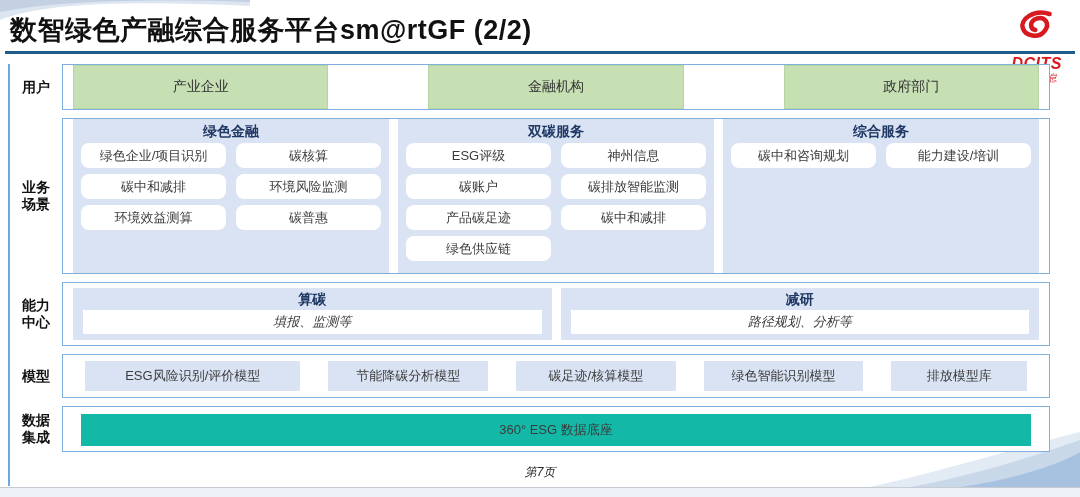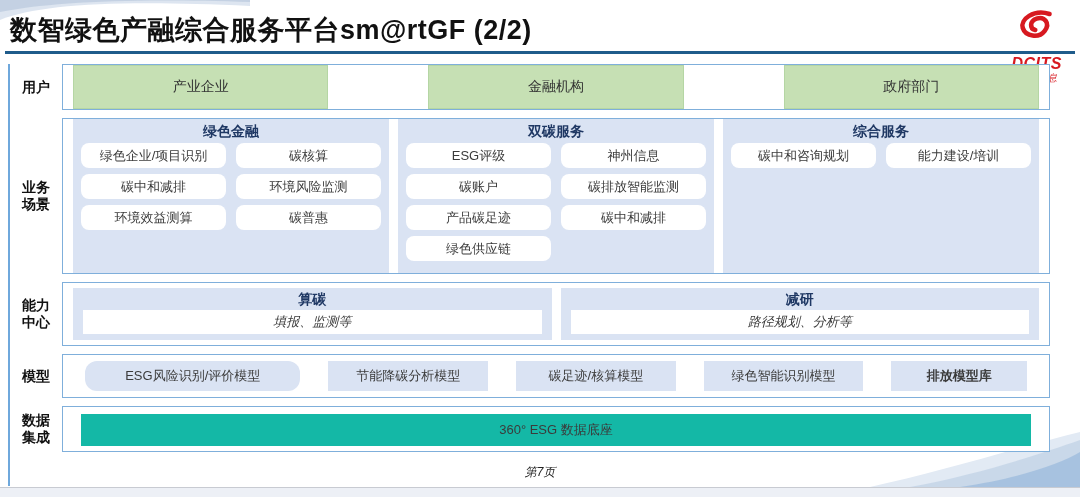--- a/index.html
+++ b/index.html
@@ -63,22 +63,22 @@
     background:#fff; height:24px; display:flex; align-items:center; justify-content:center;
     font-style:italic; font-size:13px; color:#3b3b3b;
   }
 
   
   .model-row { height:44px; display:flex; gap:28px; padding:7px 22px; align-items:center; }
   .model-box {
     flex:1; height:30px; background:#DAE3F3;
     display:flex; align-items:center; justify-content:center; font-size:13px; color:#3b3b3b; white-space:nowrap;
   }
-  .model-box.wide { flex:1.35;border-radius:12px; }
-  .model-box.narrow { flex:0.85;font-weight:bold; }
+  .model-box.wide { flex:1.35; }
+  .model-box.narrow { flex:0.85; }
 
   
   .data-row { height:46px; padding:7px 18px; }
   .data-box {
     height:32px; background:#14b8a6; display:flex; align-items:center; justify-content:center;
     font-size:13px; color:#3b3b3b;
   }
 
   
   .page-number {

